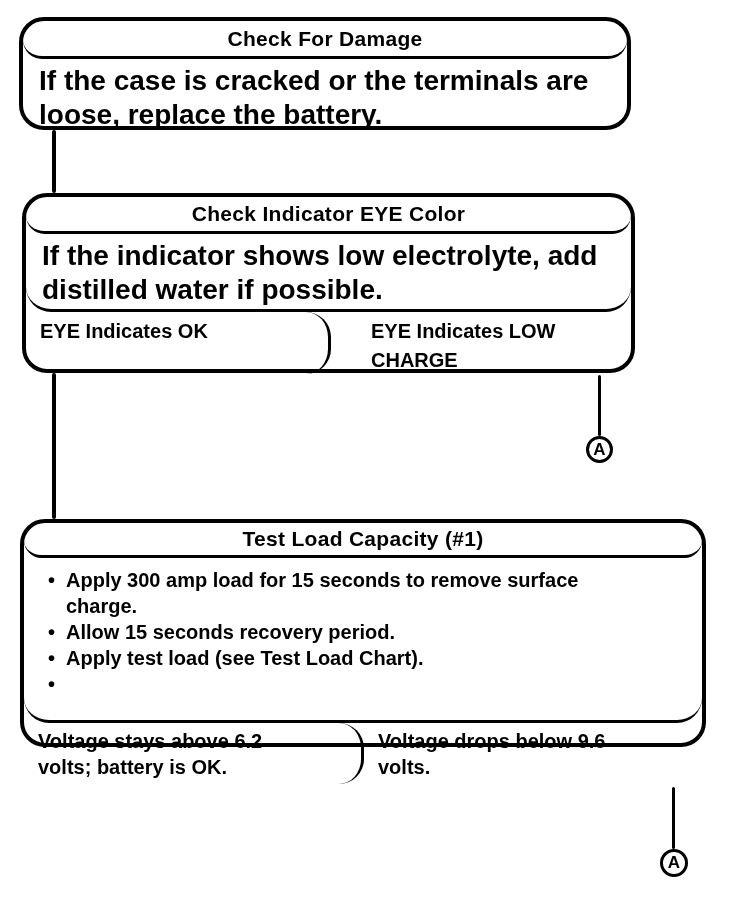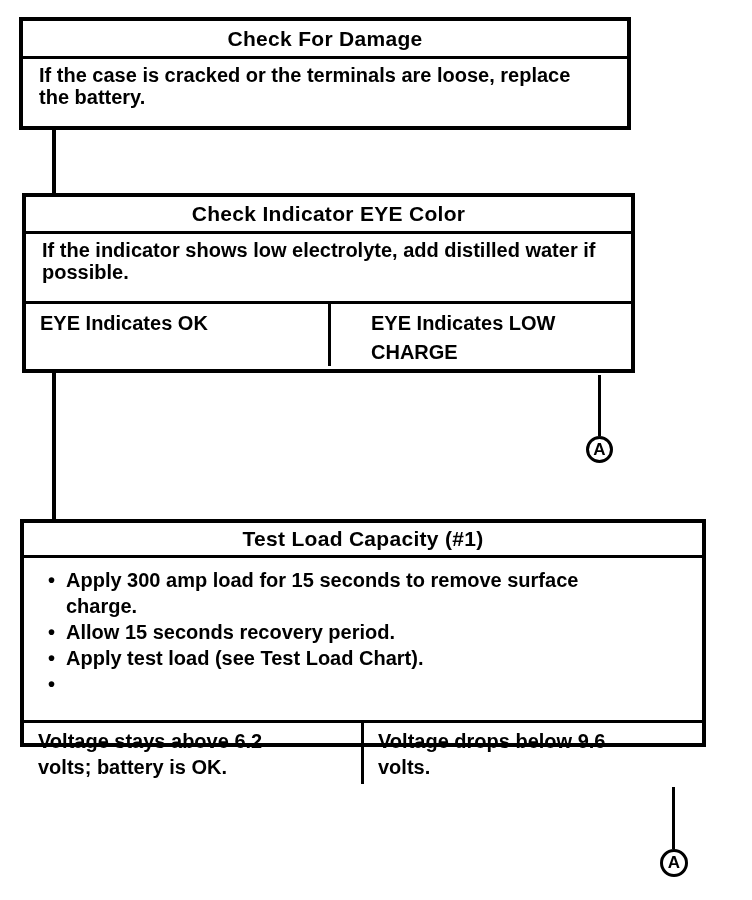--- a/index.html
+++ b/index.html
@@ -1,15 +1,15 @@
 <!DOCTYPE html>
 <html><head>
 <meta charset="utf-8">
 <style>
-  * { margin: 0; padding: 0; box-sizing: border-box; }
+  * { margin: 0; padding: 0; box-sizing: border-box; border-radius: 25px; }
   html, body { width: 752px; height: 900px; }
   body {
     background: #ffffff;
     font-family: "Liberation Sans", sans-serif;
     font-weight: bold;
     color: #000;
     position: relative;
     overflow: hidden;
   }
   .page { position: absolute; inset: 0; background: #fff; }
@@ -26,25 +26,25 @@
   .box-header {
     border-bottom: 3px solid #000;
     display: flex; align-items: center; justify-content: center;
     font-size: 21px; letter-spacing: 0.3px;
   }
   .box1 .box-header { height: 38px; }
   .box2 .box-header { height: 37px; }
   .box3 .box-header { height: 35px; }
 
   .box-body {
-    font-size: 20px; line-height: 22px;
+    font-size: 28px; line-height: 34px;
     padding: 5px 4px 0 16px;
   }
   .box1 .box-body { height: 64px; }
-  .box2 .box-body { height: 70px; border-bottom: 3px solid #000; }
+  .box2 .box-body { height: 78px; border-bottom: 3px solid #000; }
   .box2 .box-body .wrap { max-width: 562px; }
   .box1 .box-body .wrap { max-width: 565px; }
 
   .bullet-body {
     height: 165px; border-bottom: 3px solid #000;
     padding: 9px 10px 0 24px;
     font-size: 20px; line-height: 26px;
   }
   .bullet-row { display: flex; }
   .bullet-glyph { width: 18px; flex: 0 0 18px; }

